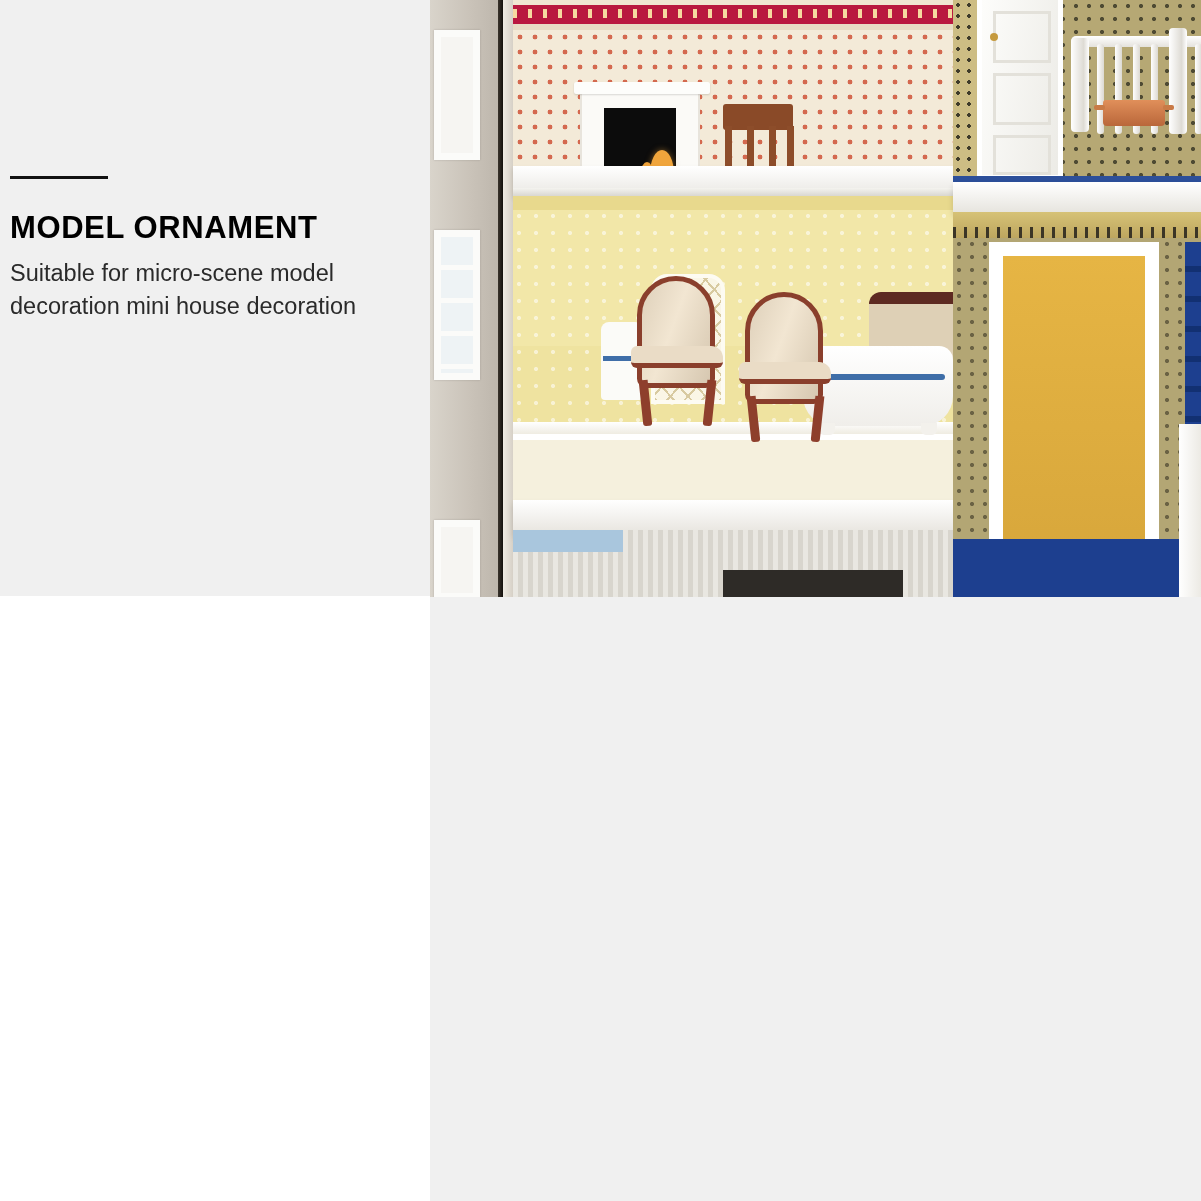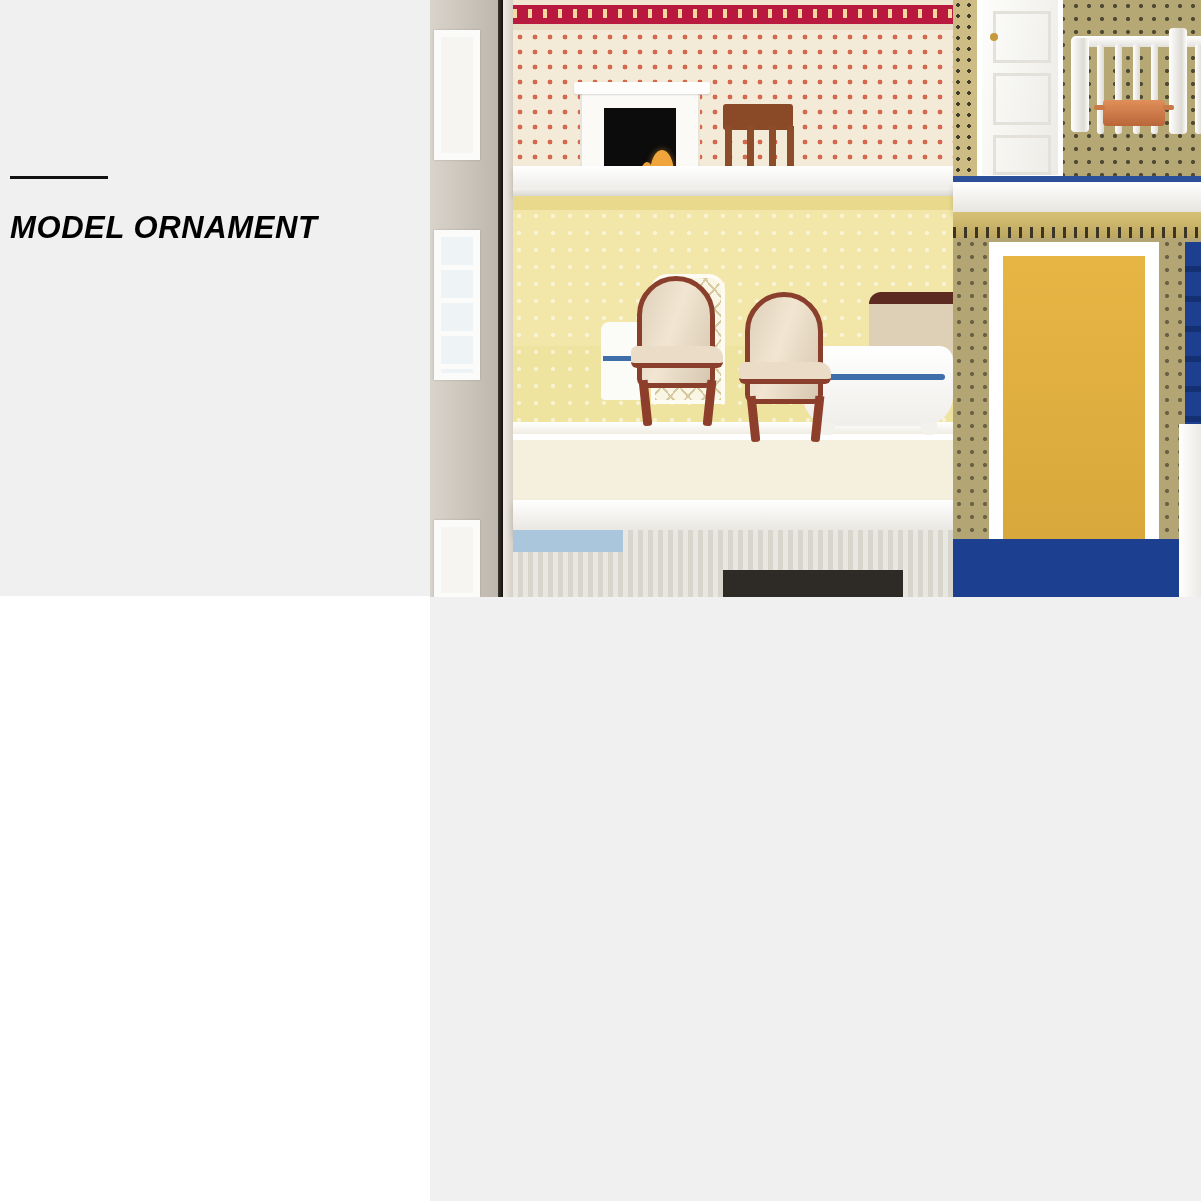--- a/index.html
+++ b/index.html
@@ -3,21 +3,21 @@
 <meta charset="utf-8">
 <title>Model Ornament Product Feature Sheet</title>
 <style>
   * { margin:0; padding:0; box-sizing:border-box; }
   html,body{
     width:1201px; height:1201px;
     font-family:"Liberation Sans", sans-serif;
     background:#ffffff;
     overflow:hidden;
   }
-  .sheet{ position:relative; width:1201px; height:1201px; background:#ffffff;font-style:italic; }
+  .sheet{ position:relative; width:1201px; height:1201px; background:#ffffff; }
 
   
   .panel-tl{ position:absolute; left:0; top:0; width:430px; height:596px; background:#f0f0f0; }
   .panel-tr{ position:absolute; left:430px; top:0; width:771px; height:597px; overflow:hidden; background:#cfc8bf; }
   .panel-bl{ position:absolute; left:0; top:596px; width:430px; height:605px; background:#ffffff; }
   .panel-br{ position:absolute; left:430px; top:597px; width:771px; height:604px; background:#f0f0f0; }
 
   
   .rule{ width:98px; height:3px; background:#111111; }
   .block-tl{ position:absolute; left:10px; top:176px; width:415px; }
@@ -193,20 +193,21 @@
 </style>
 </head>
 <body>
 
 <div class="sheet">
 
   <div class="panel-tl">
     <div class="block-tl">
       <div class="rule"></div>
       <div class="heading">MODEL ORNAMENT</div>
+      <div class="body-tl">Suitable for micro-scene model decoration mini house decoration</div>
     </div>
   </div>
 
   <div class="panel-tr">
     <div class="dh">
 
       <div class="dh-exterior">
         <div class="dh-win w1"></div>
         <div class="dh-win w2"></div>
         <div class="dh-win w3"></div>

